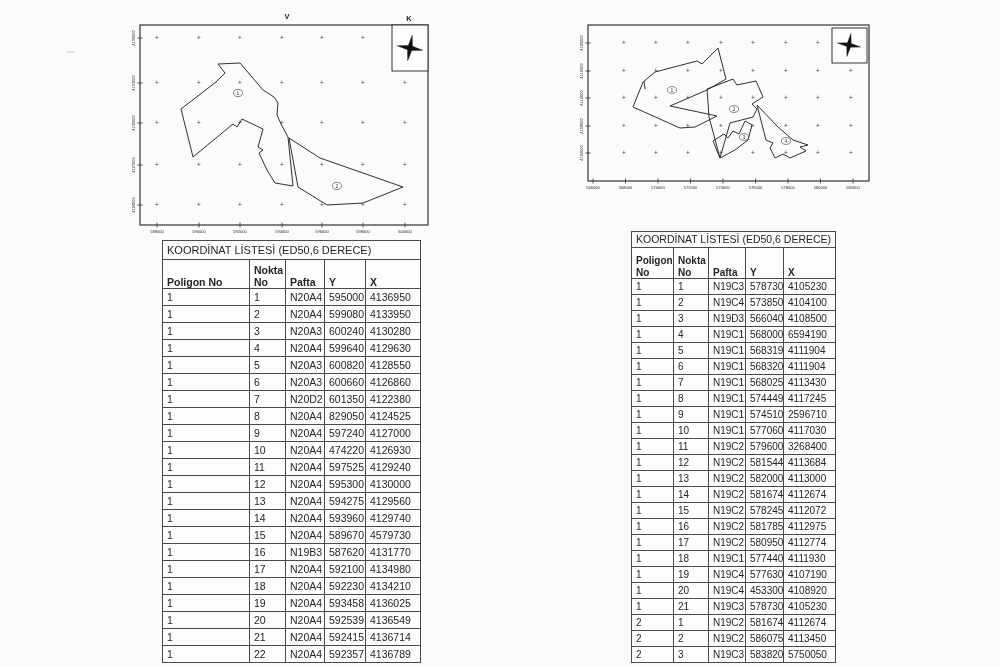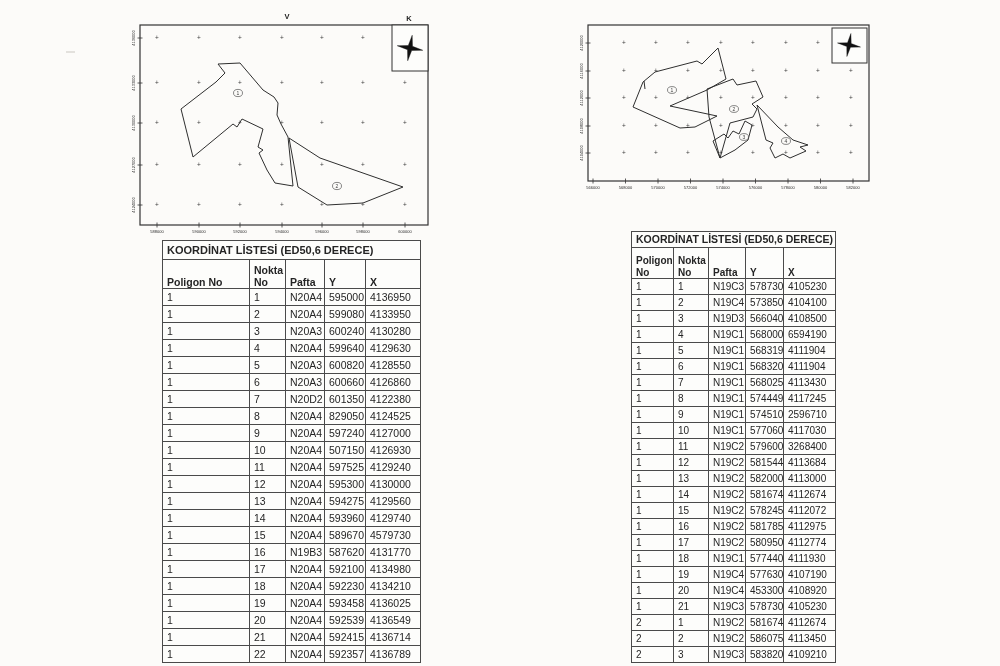--- a/index.html
+++ b/index.html
@@ -26,21 +26,21 @@
   table.coord th, table.coord td{
     border:1px solid #4a4a4a;
     padding:0 0 0 4px;
     text-align:left;
     vertical-align:bottom;
     overflow:hidden;
     white-space:normal;
     color:#252525;
   }
   table.coord .title-cell{
-    font-weight:bold;
+    font-weight:normal;
     vertical-align:middle;
     white-space:nowrap;
   }
   table.coord th{font-weight:bold;line-height:1.15;}
   #left-table{left:162px;top:240px;width:258px;font-size:10.5px;}
   #left-table .title-cell{height:18px;font-size:11px;}
   #left-table thead th{height:28px;}
   #left-table tbody td{height:16px;vertical-align:middle;}
   #right-table{left:631px;top:231px;width:204px;font-size:10px;}
   #right-table .title-cell{height:15px;font-size:10.5px;}
@@ -333,21 +333,21 @@
           <td>1</td>
           <td>9</td>
           <td>N20A4</td>
           <td>597240</td>
           <td>4127000</td>
         </tr>
         <tr>
           <td>1</td>
           <td>10</td>
           <td>N20A4</td>
-          <td>507150</td>
+          <td>474220</td>
           <td>4126930</td>
         </tr>
         <tr>
           <td>1</td>
           <td>11</td>
           <td>N20A4</td>
           <td>597525</td>
           <td>4129240</td>
         </tr>
         <tr>
@@ -610,18 +610,18 @@
           <td>2</td>
           <td>N19C2</td>
           <td>586075</td>
           <td>4113450</td>
         </tr>
         <tr>
           <td>2</td>
           <td>3</td>
           <td>N19C3</td>
           <td>583820</td>
-          <td>4109210</td>
+          <td>5750050</td>
         </tr>
       </tbody>
   </table>
 
 </div>
 
 </body></html>

